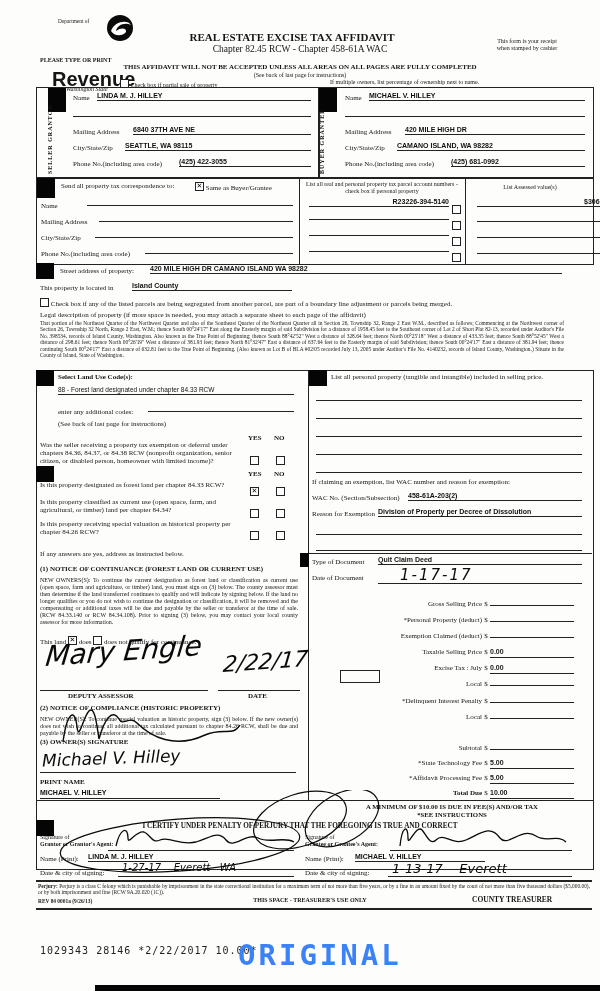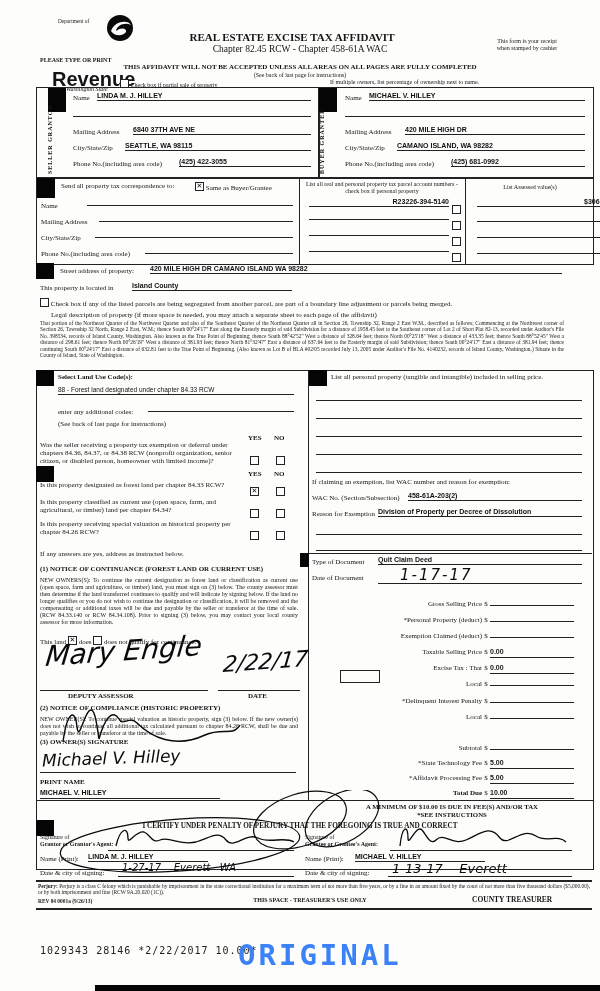--- a/index.html
+++ b/index.html
@@ -136,21 +136,21 @@
   <div class="abs val ul" style="left:150px;top:265px;width:412px;">420 MILE HIGH DR CAMANO ISLAND WA 98282</div>
 
   <div class="abs lbl" style="left:40px;top:284px;">This property is located in</div>
   <div class="abs val ul" style="left:132px;top:282px;width:160px;">Island County</div>
 
   <div class="abs lbl" style="left:40px;top:298px;">
     <span class="cb"></span>
     <span>Check box if any of the listed parcels are being segregated from another parcel, are part of a boundary line adjustment or parcels being merged.</span>
   </div>
 
-  <div class="abs lbl" style="left:40px;top:311px;margin-left:11px;">Legal description of property (if more space is needed, you may attach a separate sheet to each page of the affidavit)</div>
+  <div class="abs lbl" style="left:40px;top:311px;">Legal description of property (if more space is needed, you may attach a separate sheet to each page of the affidavit)</div>
   <div class="abs lbl5" style="left:40px;top:320px;width:524px;text-align:justify;">That portion of the Northeast Quarter of the Northwest Quarter and also of the Southeast Quarter of the Northeast Quarter all in Section 26, Township 32, Range 2 East W.M., described as follows; Commencing at the Northwest corner of Section 26, Township 32 North, Range 2 East, W.M.; thence South 00°24'17" East along the Easterly margin of said Subdivision for a distance of 1958.45 feet to the Southeast corner of Lot 2 of Short Plat 82-13, recorded under Auditor's File No. 398534, records of Island County, Washington. Also known as the True Point of Beginning; thence South 88°42'52" West a distance of 328.64 feet; thence North 00°25'18" West a distance of 433.35 feet; thence South 88°52'45" West a distance of 298.61 feet; thence North 00°26'19" West a distance of 381.93 feet; thence North 81°32'47" East a distance of 637.64 feet to the Easterly margin of said Subdivision; thence South 00°24'17" East a distance of 381.94 feet; thence continuing South 00°24'17" East a distance of 632.81 feet to the True Point of Beginning. (Also known as Lot B of BLA #02/05 recorded July 13, 2005 under Auditor's File No. 4140232, records of Island County, Washington.) Situate in the County of Island, State of Washington.</div>
 
   <div class="abs border" style="left:36px;top:370px;width:556px;height:430px;"></div>
   <div class="vline" style="left:308px;top:370px;height:430px;"></div>
 
   <div class="blackbox" style="left:36px;top:370px;width:18px;height:16px;"></div>
   <div class="abs lbl b" style="left:58px;top:373px;">Select Land Use Code(s):</div>
   <div class="abs val ul" style="left:58px;top:386px;width:236px;font-weight:normal;font-size:6.5px;">88 - Forest land designated under chapter 84.33 RCW</div>
   <div class="abs lbl" style="left:58px;top:408px;">enter any additional codes:</div>
   <div class="uline" style="left:148px;top:401px;width:146px;"></div>
@@ -231,21 +231,21 @@
   <div class="abs lbl" style="left:312px;top:558px;">Type of Document</div>
   <div class="abs val ul" style="left:378px;top:556px;width:204px;">Quit Claim Deed</div>
   <div class="abs lbl" style="left:312px;top:574px;">Date of Document</div>
   <div class="abs hand" style="left:400px;top:566px;font-size:15px;letter-spacing:2px;">1-17-17</div>
   <div class="hline" style="left:378px;top:583px;width:204px;"></div>
 
   <div class="abs" style="left:330px;top:608px;"><span class="fee-label">*Personal Property (deduct)</span><span class="fee-dollar">$</span><span class="fee-value"></span></div>
   <div class="abs" style="left:330px;top:592px;"><span class="fee-label">Gross Selling Price</span><span class="fee-dollar">$</span><span class="fee-value"></span></div>
   <div class="abs" style="left:330px;top:624px;"><span class="fee-label">Exemption Claimed (deduct)</span><span class="fee-dollar">$</span><span class="fee-value"></span></div>
   <div class="abs" style="left:330px;top:640px;"><span class="fee-label">Taxable Selling Price</span><span class="fee-dollar">$</span><span class="fee-value">0.00</span></div>
-  <div class="abs" style="left:330px;top:656px;"><span class="fee-label">Excise Tax : That</span><span class="fee-dollar">$</span><span class="fee-value">0.00</span></div>
+  <div class="abs" style="left:330px;top:656px;"><span class="fee-label">Excise Tax : July</span><span class="fee-dollar">$</span><span class="fee-value">0.00</span></div>
   <div class="abs border" style="left:340px;top:670px;width:38px;height:11px;"></div>
   <div class="abs" style="left:330px;top:672px;"><span class="fee-label">Local</span><span class="fee-dollar">$</span><span class="fee-value"></span></div>
   <div class="abs" style="left:330px;top:689px;"><span class="fee-label">*Delinquent Interest Penalty</span><span class="fee-dollar">$</span><span class="fee-value"></span></div>
   <div class="abs" style="left:330px;top:705px;"><span class="fee-label">Local</span><span class="fee-dollar">$</span><span class="fee-value"></span></div>
   <div class="abs" style="left:330px;top:736px;"><span class="fee-label">Subtotal</span><span class="fee-dollar">$</span><span class="fee-value"></span></div>
   <div class="abs" style="left:330px;top:751px;"><span class="fee-label">*State Technology Fee</span><span class="fee-dollar">$</span><span class="fee-value">5.00</span></div>
   <div class="abs" style="left:330px;top:766px;"><span class="fee-label">*Affidavit Processing Fee</span><span class="fee-dollar">$</span><span class="fee-value">5.00</span></div>
   <div class="abs" style="left:330px;top:781px;"><span class="fee-label b">Total Due</span><span class="fee-dollar">$</span><span class="fee-value">10.00</span></div>
 
   <div class="abs border" style="left:36px;top:800px;width:556px;height:68px;background:#fdfdfc;"></div>

